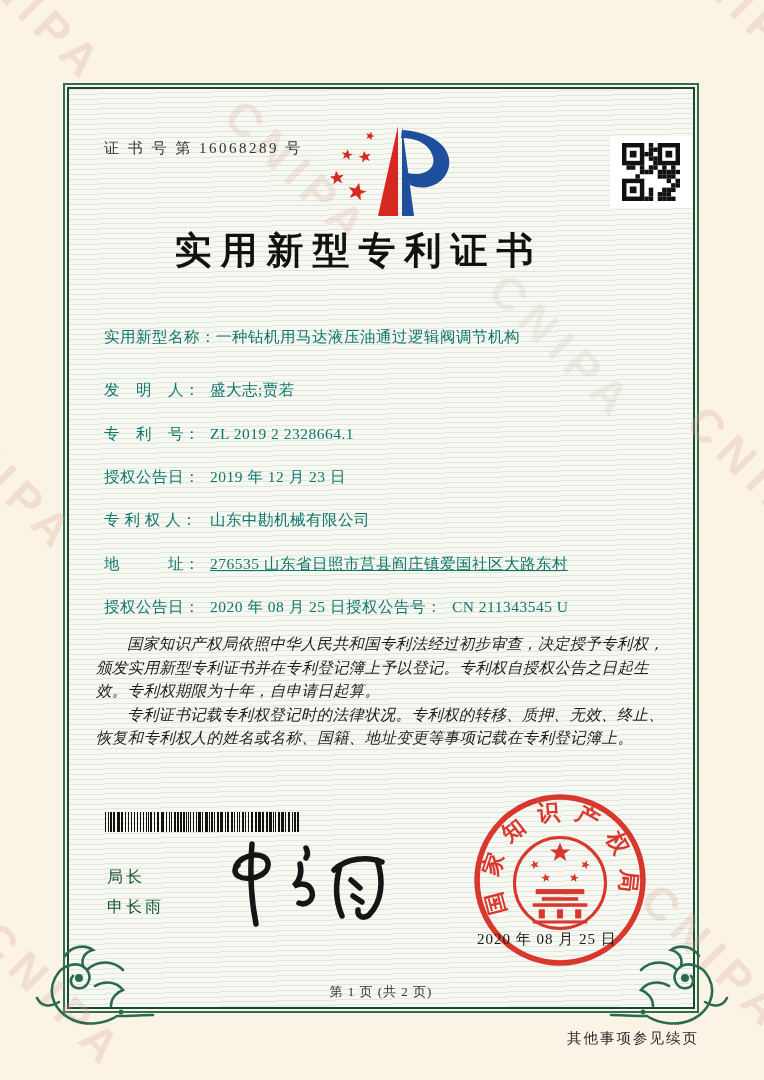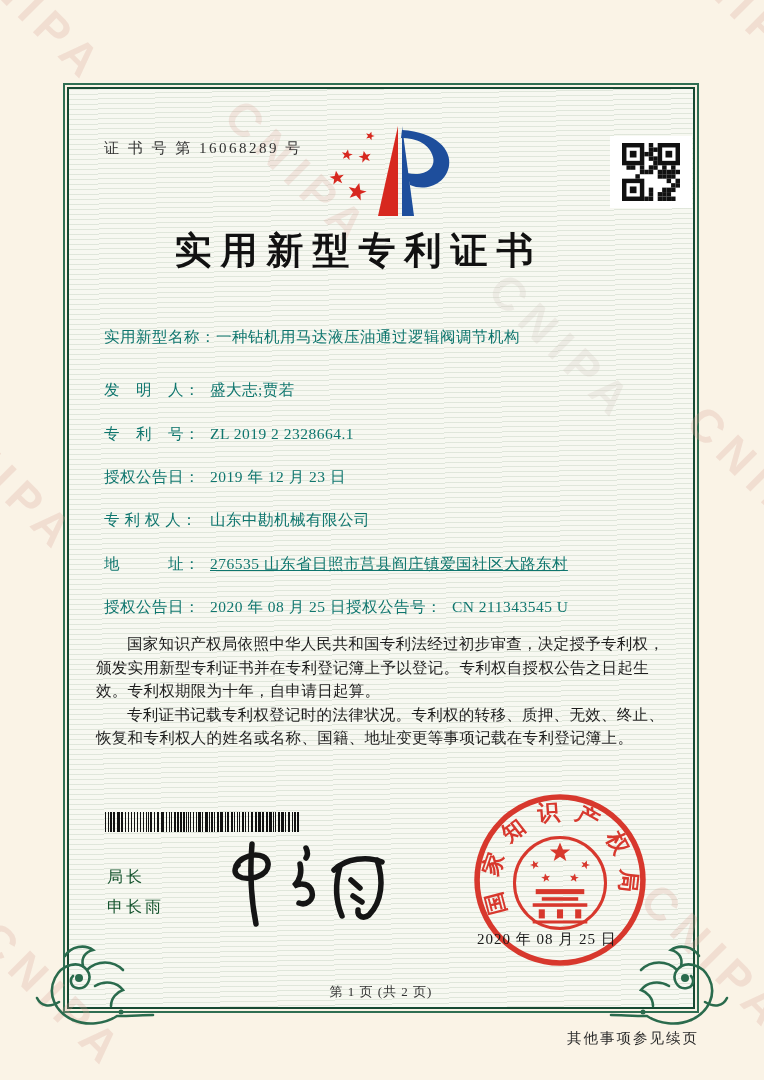--- a/index.html
+++ b/index.html
@@ -43,21 +43,21 @@
   .f-row:nth-child(2){top:380px;}
   .f-row:nth-child(3){top:424px;}
   .f-row:nth-child(4){top:467px;}
   .f-row:nth-child(5){top:510px;}
   .f-row:nth-child(6){top:554px;text-decoration:underline;}
   .f-row:nth-child(7){top:597px;}
   .f-label{display:inline-block;min-width:106px;white-space:pre;}
   .pair2{}
   .paras{position:absolute;left:96px;top:632px;width:574px;}
   .paras p{margin:0;text-indent:2em;font-size:15.5px;line-height:23.5px;
-    color:#1d1d1d;letter-spacing:.3px;}
+    font-style:italic;color:#1d1d1d;letter-spacing:.3px;}
   .barcode{position:absolute;left:105px;top:812px;width:200px;height:20px;}
   .barcode svg{width:100%;height:100%;fill:#111;}
   .chief{position:absolute;left:107px;font-size:16px;letter-spacing:3px;color:#14532d;}
   .chief.t1{top:867px;}
   .chief.t2{top:897px;}
   .signature{position:absolute;left:222px;top:838px;width:180px;height:92px;}
   .seal{position:absolute;left:472px;top:792px;width:176px;height:176px;
     mix-blend-mode:multiply;opacity:.93;}
   .seal-date{position:absolute;left:477px;top:930px;font-size:15px;letter-spacing:1px;color:#1a1a1a;white-space:nowrap;}
   .page-info{position:absolute;left:63px;top:983px;width:636px;text-align:center;

